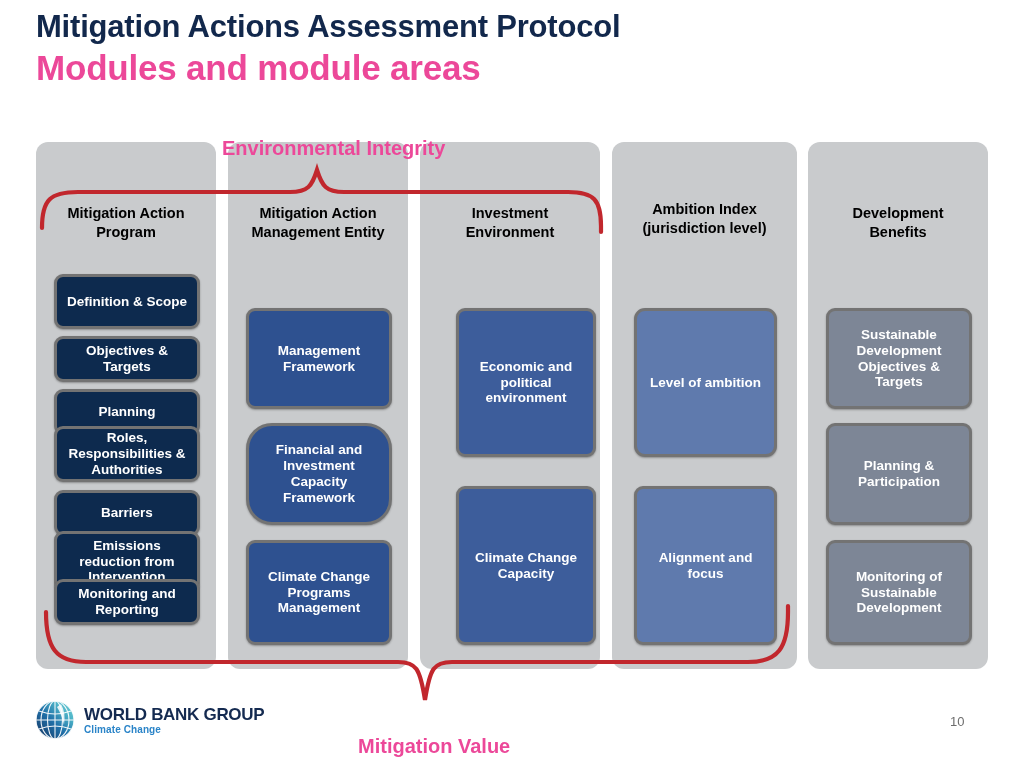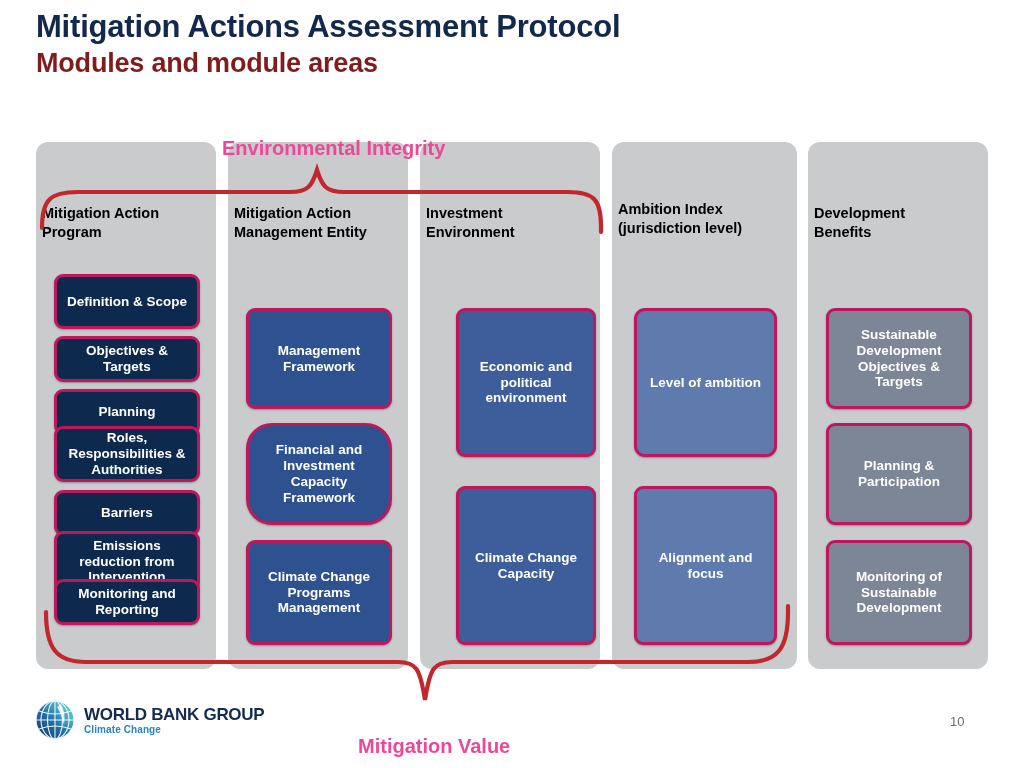--- a/index.html
+++ b/index.html
@@ -23,23 +23,23 @@
   }
   #slide-title {
     font-size: 31px;
     font-weight: bold;
     color: #12284c;
     line-height: 1.12;
     white-space: nowrap;
     letter-spacing: -0.2px;
   }
   #slide-subtitle {
-    font-size: 27px;
-    font-weight: bold;
-    color: #7f1d1d;
+    font-size: 35px;
+    font-weight: bold;
+    color: #ec4899;
     line-height: 1.12;
     white-space: nowrap;
     margin-top: 3px;
     letter-spacing: -0.2px;
   }
 
   
   #diagram {
     position: absolute;
     left: 0;
@@ -51,32 +51,33 @@
   .column {
     position: absolute;
     border-radius: 12px;
     background: #c9cbcd;
     box-sizing: border-box;
   }
   .col-header {
     position: absolute;
     left: 0;
     width: 100%;
+    text-align: center;
     font-size: 14.5px;
     font-weight: bold;
     color: #000000;
     line-height: 1.28;
     box-sizing: border-box;
     padding: 0 6px;
   }
 
   .mbox {
     position: absolute;
     border-radius: 9px;
-    border: 3px solid #be185d;
+    border: 3px solid #737373;
     box-sizing: border-box;
     display: flex;
     align-items: center;
     justify-content: center;
     text-align: center;
     color: #ffffff;
     font-size: 13.5px;
     font-weight: bold;
     line-height: 1.18;
     padding: 20px 5px;

